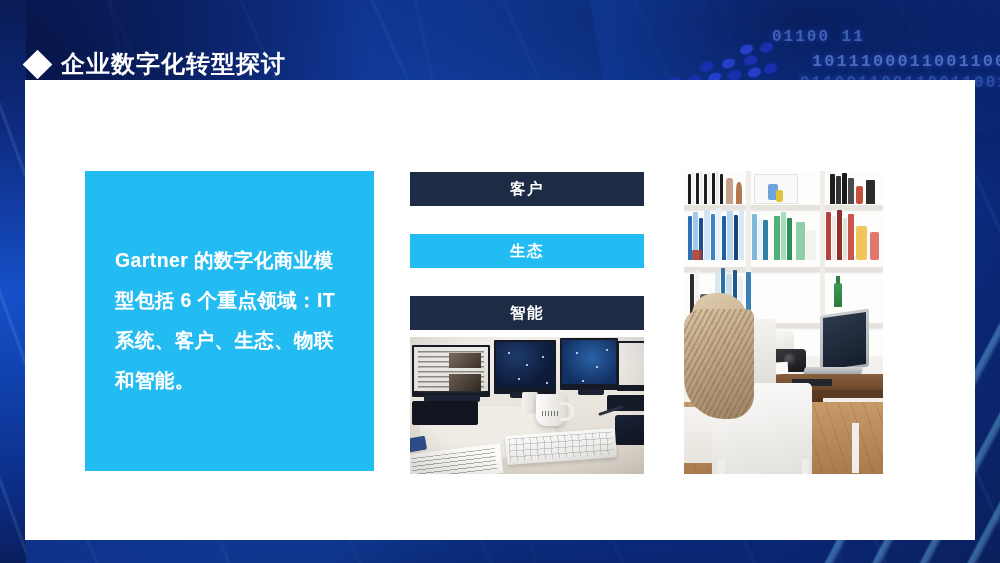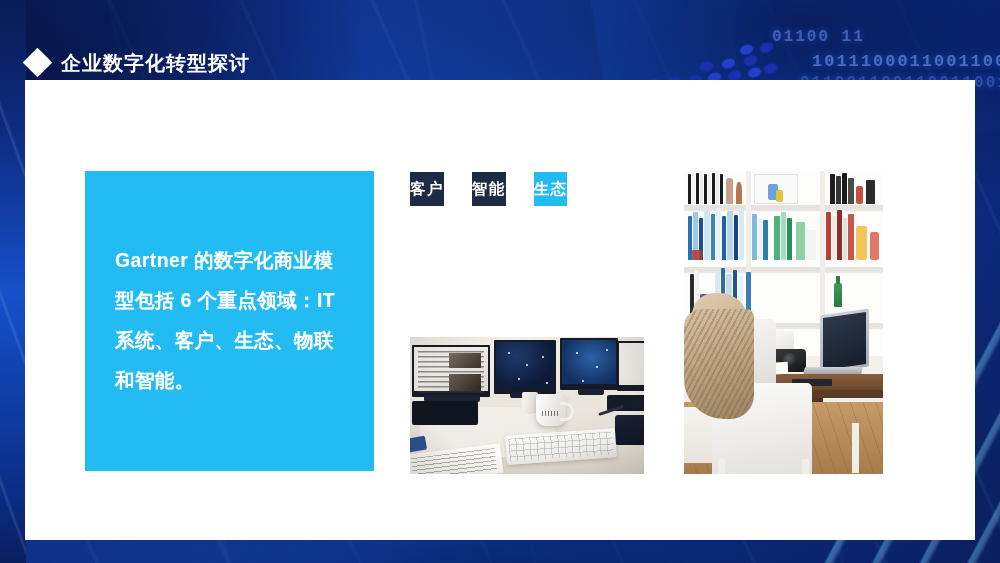--- a/index.html
+++ b/index.html
@@ -148,21 +148,21 @@
     z-index: 6;
   }
   .diamond {
     width: 21px; height: 21px;
     background: #ffffff;
     transform: rotate(45deg);
     flex: 0 0 auto;
   }
   .header-title {
     color: #ffffff;
-    font-size: 20px;
+    font-size: 24px;
     font-weight: 700;
     letter-spacing: 1px;
     line-height: 1;
     white-space: nowrap;
   }
 
   
   .card {
     position: absolute;
     left: 25px; top: 80px;
@@ -191,22 +191,23 @@
     text-align: left;
     text-shadow: 0 0 1px rgba(255,255,255,0.35);
   }
 
   
   .bars {
     position: absolute;
     left: 385px; top: 92px;
     width: 234px;
     display: flex;
-    flex-direction: row;
+    flex-direction: column;
     gap: 28px;
+    justify-content: center;
   }
   .bar {
     height: 34px;
     display: flex;
     align-items: center;
     justify-content: center;
     color: #ffffff;
     font-size: 15.5px;
     font-weight: 700;
     letter-spacing: 1.4px;
@@ -514,25 +515,25 @@
   <div class="card">
 
     <div class="text-panel">
       <p>Gartner 的数字化商业模型包括 6 个重点领域：IT 系统、客户、生态、物联和智能。</p>
     </div>
 
     <div class="bars">
       <div class="bar dark">
         <span>客户</span>
       </div>
+      <div class="bar cyan">
+        <span>生态</span>
+      </div>
       <div class="bar dark">
         <span>智能</span>
-      </div>
-      <div class="bar cyan">
-        <span>生态</span>
       </div>
     </div>
 
     <div class="photo photo-desk">
       <div class="desk">
         <div class="pad"></div>
         <div class="mon m1">
             <div class="mon-screen">
               <div class="doc-lines"></div>
               <div class="thumb"></div>

